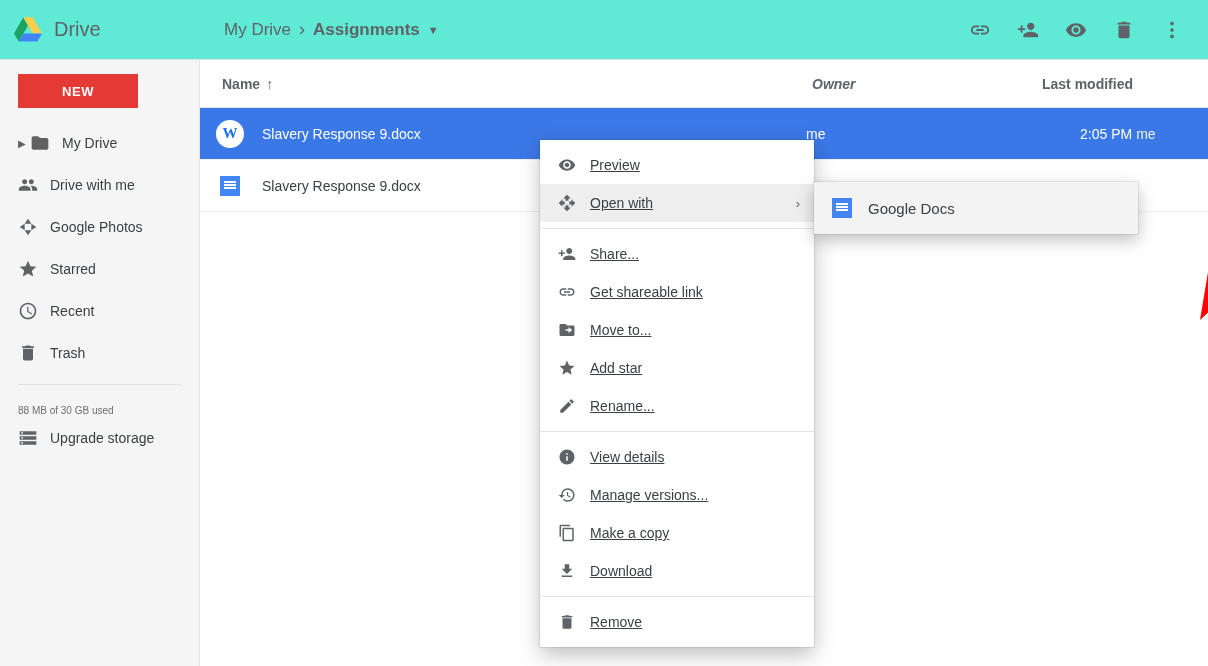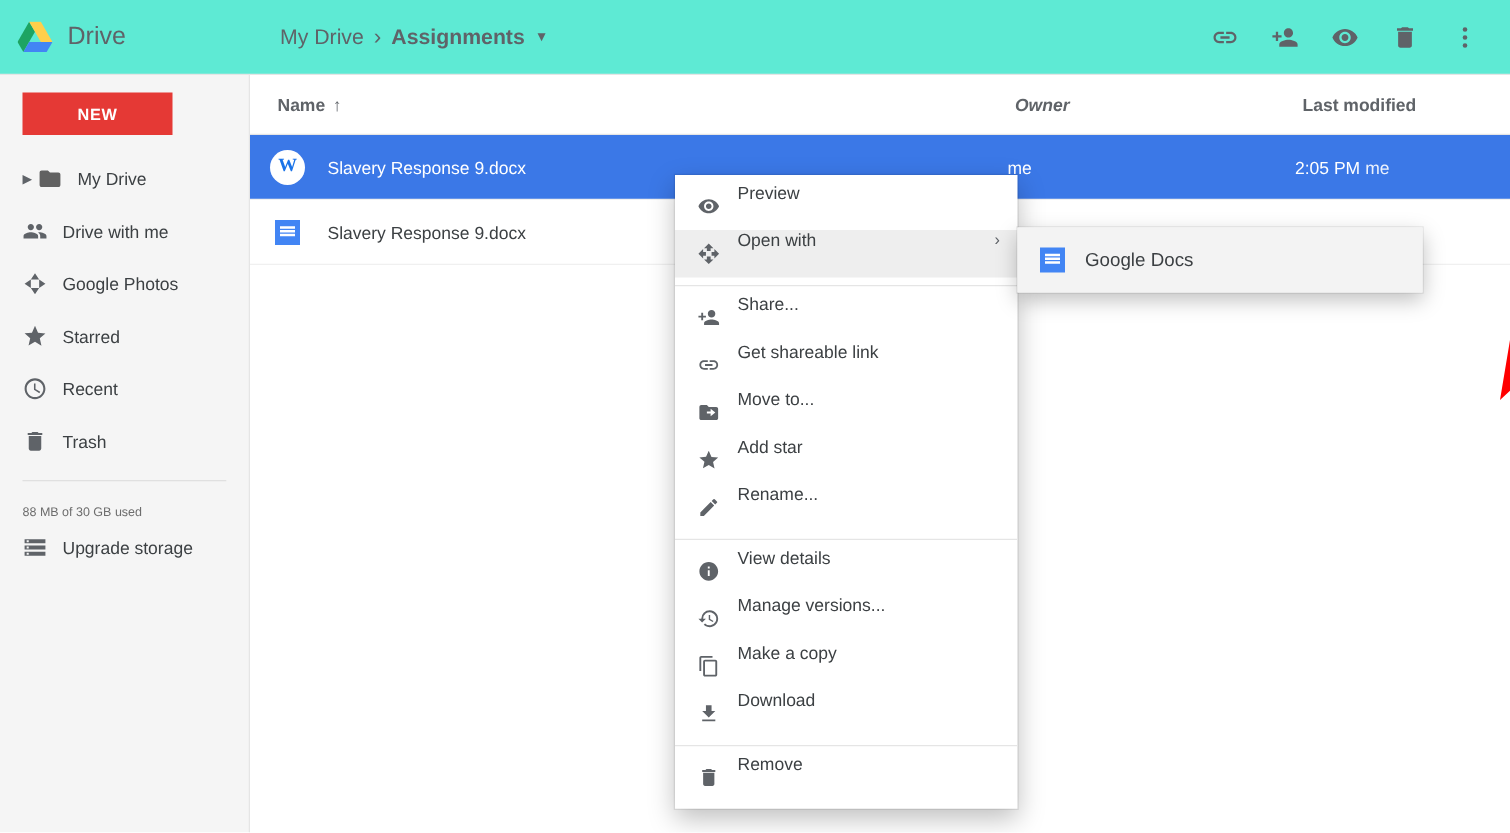--- a/index.html
+++ b/index.html
@@ -40,32 +40,32 @@
     .list-head { display: flex; align-items: center; height: 48px; padding-left: 22px; border-bottom: 1px solid #e5e5e5; color: #5f6368; font-size: 14px; font-weight: 600; }
     .col-name { flex: 0 0 590px; display: flex; align-items: center; }
     .col-owner { flex: 0 0 230px; font-style: italic; }
     .col-mod { flex: 1; }
     .sort-arrow { margin-left: 6px; font-size: 14px; }
     .file-row { display: flex; align-items: center; height: 52px; padding-left: 10px; border-bottom: 1px solid #f0f0f0; font-size: 14px; color: #3c4043; }
     .file-row.selected { background: #3b78e7; color: #fff; }
     .file-row .ficon { width: 36px; height: 36px; margin: 0 14px 0 2px; display: flex; align-items: center; justify-content: center; }
     .file-row .fname { flex: 0 0 544px; }
     .file-row .fowner { flex: 0 0 230px; }
-    .file-row .fmod { flex: 1; }
+    .file-row .fmod { flex: 1; margin-left: 44px; }
     .file-row.selected .fmod .me, .file-row.selected .fowner { color: #fff; }
     .file-row .fmod .me { color: #999; margin-left: 4px; }
     .file-row.selected .fmod .me { opacity: .9; }
     
     .word-icon { width: 28px; height: 28px; border-radius: 50%; background: #1a73e8; color:#fff; font-weight:bold; font-size:15px; display:flex; align-items:center; justify-content:center; font-family: Georgia, serif; }
     .docs-icon-s { width: 20px; height: 20px; background:#4285f4; position:relative; }
     .docs-icon-s::before { content:''; position:absolute; left:4px; top:5px; width:12px; height:2px; background:#fff; box-shadow: 0 3px 0 #fff, 0 6px 0 #fff; }
 
     
     .ctx-menu { position: absolute; top: 80px; left: 340px; width: 274px; background: #fff; box-shadow: 0 8px 20px rgba(0,0,0,.25), 0 0 0 1px rgba(0,0,0,.08); padding: 6px 0; z-index: 10; }
-    .ctx-item { display: flex; height: 38px; padding: 0 18px; font-size: 14px; color: #3c4043; cursor: pointer; position: relative; }
+    .ctx-item { display: flex; align-items: center; height: 38px; padding: 0 18px; font-size: 14px; color: #3c4043; cursor: pointer; position: relative; text-decoration: underline; }
     .ctx-item .mico { width: 32px; display: flex; align-items: center; justify-content: flex-start; }
     .ctx-item .mico svg { width: 18px; height: 18px; fill: #5f6368; }
     .ctx-item.hl { background: #eeeeee; }
     .ctx-item.hl::before { content:''; position:absolute; left:0; top:0; bottom:0; width:4px; background: rgba(0,0,0,0); }
     .ctx-item .sub-arrow { position: absolute; right: 14px; color: #5f6368; font-size: 13px; }
     .ctx-sep { height: 1px; background: #e5e5e5; margin: 6px 0; }
 
     
     .sub-menu { position: absolute; top: 122px; left: 614px; width: 324px; background: #fff; box-shadow: 0 6px 16px rgba(0,0,0,.25), 0 0 0 1px rgba(0,0,0,.08); padding: 0; z-index: 11; }
     .sub-item { display: flex; align-items: center; height: 52px; padding: 0 18px; font-size: 15px; color: #3c4043; cursor: pointer; background: #f3f3f3; }

